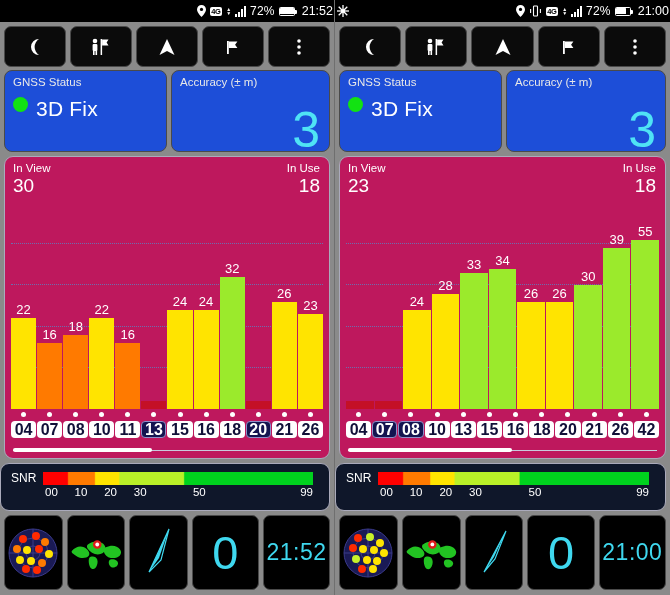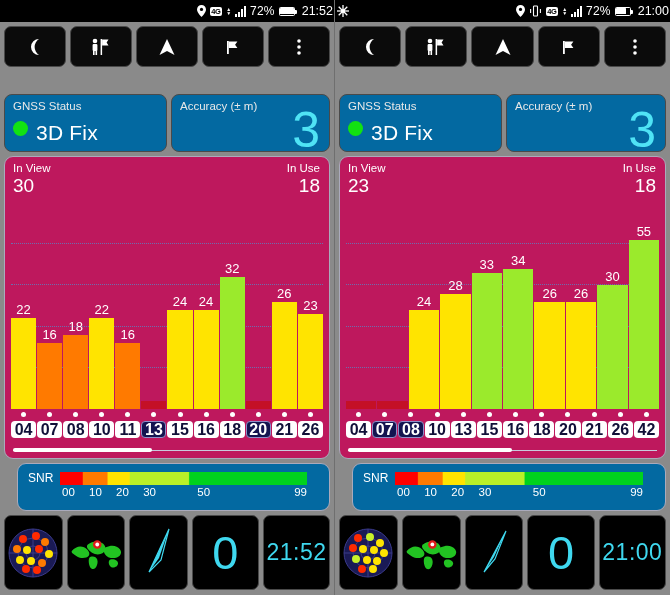--- a/index.html
+++ b/index.html
@@ -48,22 +48,22 @@
   }
   .tbtn{
     flex:1; background:#0b0b0b; border:1px solid #4a4a4a; border-radius:7px;
     display:flex; align-items:center; justify-content:center; color:#fff;
   }
   .tbtn svg{ display:block; }
 
   
   .cards{ flex:0 0 86px; display:flex; gap:4px; padding:0 4px 4px 4px; }
   .card{
-    background:#0369a1; border:1px solid #4a4a4a; border-radius:8px;
-    position:relative; padding:5px 8px;margin-top:24px;
+    background:#1d4ed8; border:1px solid #4a4a4a; border-radius:8px;
+    position:relative; padding:5px 8px;
   }
   .card.status{ flex:0 0 163px; }
   .card.accuracy{ flex:1; }
   .card-title{ font-size:11.5px; color:#e8e8e8; }
   .fixrow{ display:flex; align-items:flex-start; gap:8px; margin-top:9px; }
   .dot-green{ width:15px; height:15px; border-radius:50%; background:#12e212; }
   .fixtext{ font-size:21px; color:#fff; letter-spacing:0.2px; }
   .accval{
     position:absolute; right:9px; bottom:-4px; font-size:50px; color:#4fe3f5;
     line-height:1; font-weight:300;
@@ -112,22 +112,22 @@
   .idbadge.inuse{ background:#fff; color:#101038; font-weight:bold; }
   .idbadge.notused{ background:#141450; color:#fff; border-color:#8f8fc8; font-weight:bold; }
 
   .scroll{ flex:0 0 13px; padding:3px 8px 0 8px; }
   .scrolltrack{ position:relative; height:4px; }
   .scrolltrack .line{ position:absolute; left:0; right:0; top:1.5px; height:1.5px; background:#c9c9dd; }
   .scrolltrack .thumb{ position:absolute; left:0; top:0; height:4px; background:#fff; border-radius:2px; }
 
   
   .snrcard{
-    flex:0 0 48px; margin:0 4px 4px 17px; background:#0369a1;
-    border:1px solid #aab; border-radius:9px; padding:7px 22px 0 10px;
+    flex:0 0 48px; margin:0 4px 4px 0; background:#0f172a;
+    border:1px solid #aab; border-radius:9px; padding:7px 16px 0 10px;
   }
   .snrrow{ display:flex; align-items:center; gap:7px; }
   .snrlabel{ font-size:12px; color:#fff; }
   .snrgrad{
     flex:1; height:13px;
     background:linear-gradient(to right,
       #ff0000 0%, #ff0000 9%,
       #ff7a00 9.5%, #ff7a00 19%,
       #ffe400 19.5%, #ffe400 28%,
       #b9f028 28.5%, #b9f028 52%,
@@ -582,20 +582,24 @@
             </div>
             <div class="barcol">
               <div class="barval" style="bottom: calc(52% + 1px);">26</div>
               <div class="bar" style="height: 52%; background: rgb(255, 228, 0);"></div>
             </div>
             <div class="barcol">
               <div class="barval" style="bottom: calc(60% + 1px);">30</div>
               <div class="bar" style="height: 60%; background: rgb(155, 234, 44);"></div>
             </div>
             <div class="barcol">
+              <div class="barval" style="bottom: calc(78% + 1px);">39</div>
+              <div class="bar" style="height: 78%; background: rgb(155, 234, 44);"></div>
+            </div>
+            <div class="barcol">
               <div class="barval" style="bottom: calc(82% + 1px);">55</div>
               <div class="bar" style="height: 82%; background: rgb(155, 234, 44);"></div>
             </div>
           </div>
       </div>
       <div class="axis">
         <div class="dots" id="dots1">
             <span>
               <i></i>
             </span>

